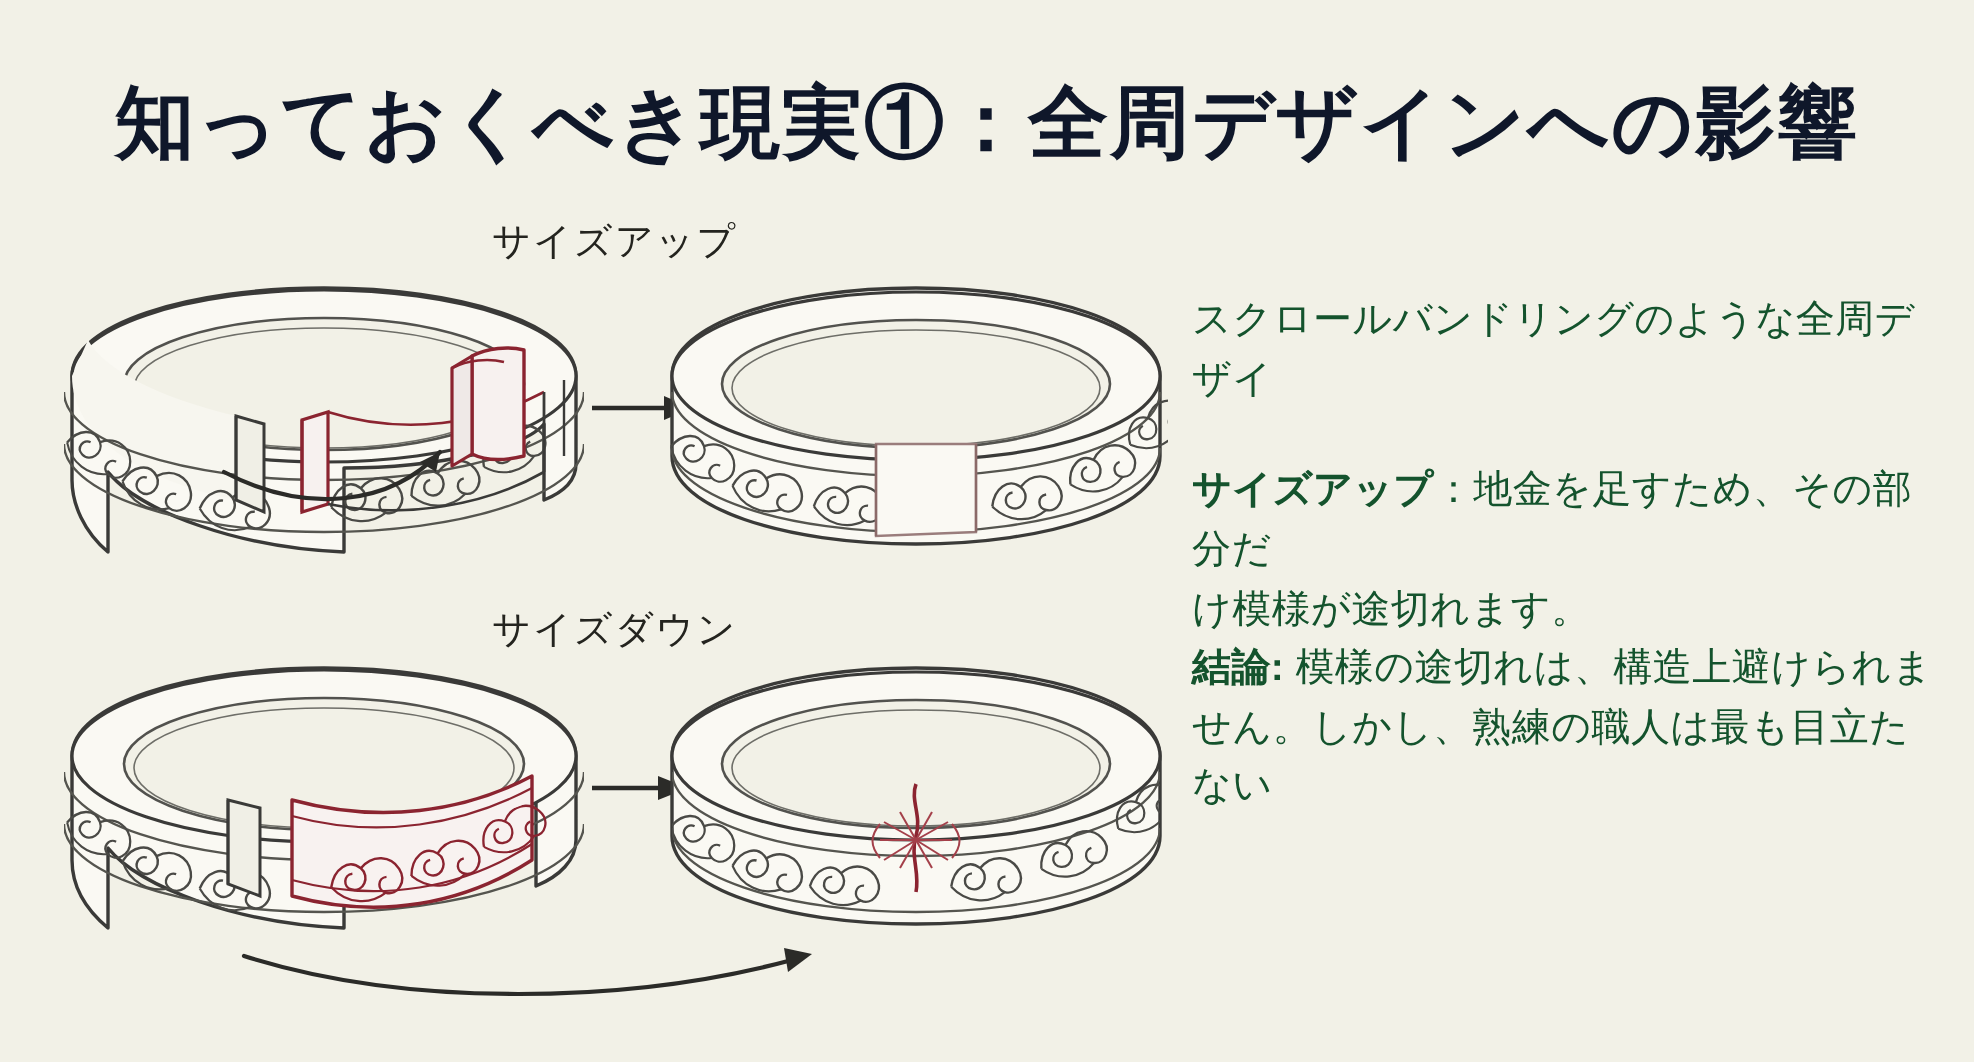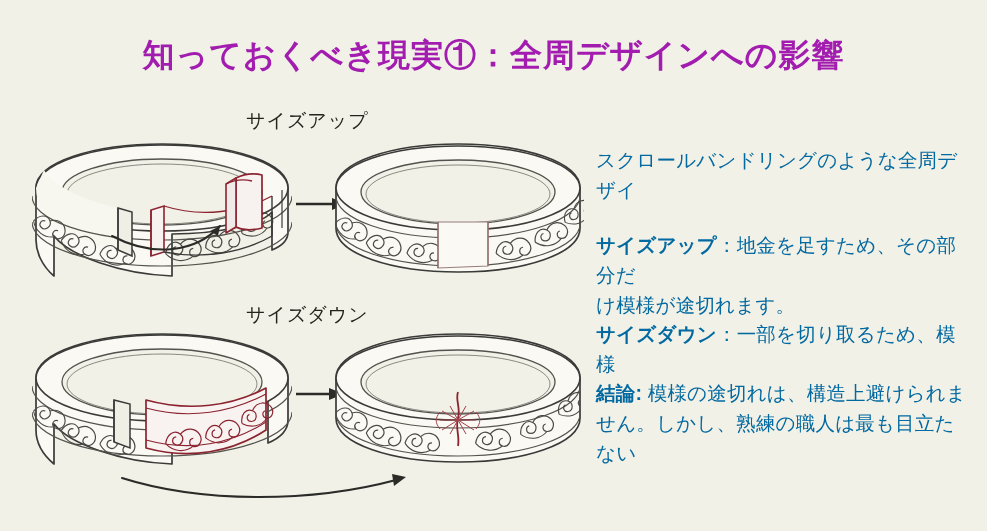--- a/index.html
+++ b/index.html
@@ -24,23 +24,23 @@
   }
   
   #title {
     position: absolute;
     left: 0;
     top: 34px;
     width: 987px;
     text-align: center;
     font-family: "Liberation Serif", "DejaVu Serif", serif;
     font-weight: 700;
-    font-size: 32px;
+    font-size: 40px;
     letter-spacing: 1px;
-    color: #a21caf;
+    color: #0f172a;
     white-space: nowrap;
   }
   
   #diagram-area {
     position: absolute;
     left: 14px;
     top: 100px;
     width: 572px;
     height: 420px;
   }
@@ -62,21 +62,21 @@
   
   #text-panel {
     position: absolute;
     left: 596px;
     top: 146px;
     width: 372px;
   }
   .para {
     font-size: 19.5px;
     line-height: 1.52;
-    color: #0369a1;
+    color: #14532d;
     margin: 0;
     letter-spacing: 0.2px;
   }
   #para-intro { margin-bottom: 26px; }
   #para-updown { }
   #para-concl { margin-bottom: 0; }
   .b { font-weight: 700; }
   .line { display: block; }
 </style>
 </head>
@@ -352,21 +352,20 @@
 
   <div id="text-panel">
 
     <p class="para" id="para-intro">
       <span class="line">スクロールバンドリングのような全周デザイ</span>
     </p>
 
     <p class="para" id="para-updown">
       <span class="line"><span class="b">サイズアップ</span><span>：地金を足すため、その部分だ</span></span>
       <span class="line">け模様が途切れます。</span>
-      <span class="line"><span class="b">サイズダウン</span><span>：一部を切り取るため、模様</span></span>
     </p>
 
     <p class="para" id="para-concl">
       <span class="line"><span class="b">結論:</span><span> 模様の途切れは、構造上避けられま</span></span>
       <span class="line">せん。しかし、熟練の職人は最も目立たない</span>
 
     </p>
   </div>
 </div>
 

